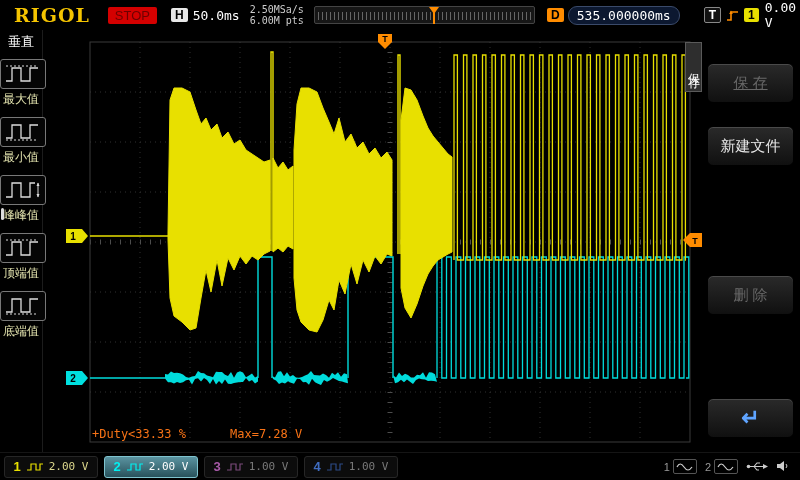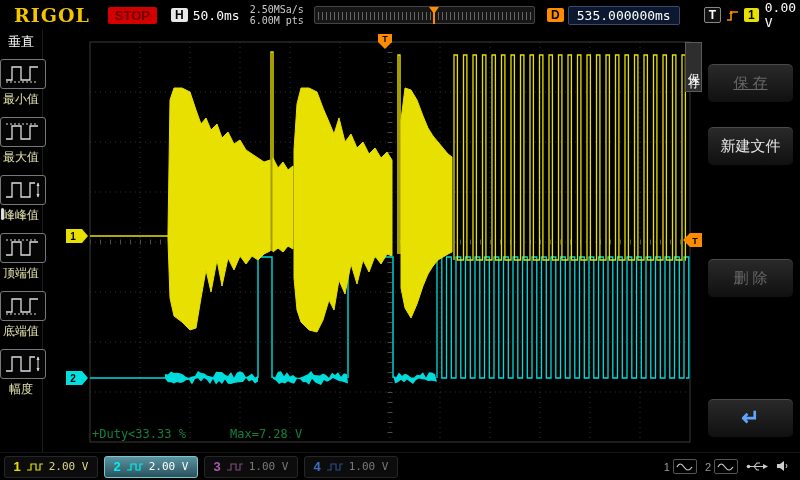--- a/index.html
+++ b/index.html
@@ -5,40 +5,40 @@
   * { margin:0; padding:0; box-sizing:border-box; }
   html,body { width:800px; height:480px; background:#000; overflow:hidden;
               font-family:"Liberation Sans", sans-serif; }
   .mono { font-family:"DejaVu Sans Mono", monospace; }
 
   
   .topbar { position:absolute; left:8px; top:0; width:800px; height:30px;
             background:#000; display:flex; align-items:center; }
   .logo { color:#f5c400; font-family:"DejaVu Serif", serif; font-weight:bold;
           font-size:19px; letter-spacing:1px; margin-left:6px; }
-  .stop-badge { background:#d40000; color:#6e0000; font-weight:bold; font-size:13px;
+  .stop-badge { background:#d40000; color:#6e0000; font-weight:normal; font-size:13px;
                 padding:1px 7px; border-radius:2px; margin-left:18px; }
   .h-badge { background:#e8e8e8; color:#000; font-weight:bold; font-size:12px;
              padding:0 4px; border-radius:2px; margin-left:14px; }
   .tb-val { color:#fff; font-size:13px; margin-left:5px; }
   .samp { margin-left:10px; color:#ccc; font-size:10px; line-height:1.15; }
   .posbar { margin-left:10px; width:240px; height:18px; background:#161616;
             border:1px solid #444; border-radius:2px; position:relative; }
   .posbar-pattern { position:absolute; left:3px; right:3px; top:5px; height:8px;
       background:repeating-linear-gradient(90deg,#7a7a7a 0 1px,transparent 1px 4px,
                  #7a7a7a 4px 5px,transparent 5px 8px); opacity:.8; }
   .pos-marker { position:absolute; top:0; left:52%; width:0; height:0;
       border-left:5px solid transparent; border-right:5px solid transparent;
       border-top:7px solid #ff8c00; }
   .pos-marker::after { content:""; position:absolute; left:-1px; top:-7px; width:2px;
       height:17px; background:#ff8c00; }
   .d-badge { background:#ff8c00; color:#000; font-weight:bold; font-size:12px;
              padding:0 4px; border-radius:2px; margin-left:12px; }
   .delay-box { margin-left:4px; background:#0c1830; border:1px solid #3a4a6a;
-               border-radius:2px; color:#fff; font-size:13px; padding:1px 8px; height:19px;
+               border-radius:9px; color:#fff; font-size:13px; padding:1px 8px; height:19px;
                display:flex; align-items:center; }
   .t-badge { margin-left:24px; border:1px solid #888; color:#fff; font-weight:bold;
              font-size:12px; padding:0 4px; border-radius:2px; background:#111; }
   .slope-icon { margin-left:5px; display:inline-flex; }
   .ch-badge { background:#e8e000; color:#000; font-weight:bold; font-size:12px;
               padding:0 4px; border-radius:2px; margin-left:5px; }
   .level-val { color:#fff; font-size:13px; margin-left:6px; }
 
   
   .leftmenu { position:absolute; left:0; top:30px; width:43px; height:422px;
@@ -52,21 +52,21 @@
   .scroll-dot { position:absolute; left:1px; top:178px; width:3px; height:12px;
                 background:#ddd; border-radius:2px; }
 
   
   .screen { position:absolute; left:62px; top:30px; width:640px; height:422px;
             background:#000; }
   .save-tab { position:absolute; left:623px; top:12px; width:17px; height:50px;
               background:#2e2e2e; border:1px solid #5a5a5a; color:#fff; font-size:12px;
               writing-mode:vertical-rl; text-orientation:upright; display:flex;
               align-items:center; justify-content:center; letter-spacing:3px; }
-  .meas { position:absolute; top:397px; color:#15803d; font-size:12px; }
+  .meas { position:absolute; top:397px; color:#f97316; font-size:12px; }
   .meas-duty { left:30px; }
   .meas-max { left:168px; }
 
   
   .rightmenu { position:absolute; left:702px; top:30px; width:98px; height:422px;
                background:#000; }
   .rm-btn { position:absolute; left:5px; width:87px; height:40px; border-radius:6px;
             background:linear-gradient(180deg,#2a2a2a,#101010); border:1px solid #000;
             box-shadow:inset 0 1px 0 #4a4a4a; color:#e8e8e8; font-size:15px;
             display:flex; align-items:center; justify-content:center; cursor:pointer; }
@@ -122,34 +122,34 @@
   <span class="ch-badge">1</span>
   <span class="level-val mono">0.00 V</span>
 </div>
 
 <div class="leftmenu">
   <div class="lm-title">垂直</div>
 
   <div class="lm-item">
     <div class="lm-iconbox">
       <svg width="38" height="22" viewBox="0 0 38 22">
+          <line x1="2" y1="3" x2="34" y2="3" stroke="#ddd" stroke-width="1" stroke-dasharray="2,2"></line>
+          <path d="M2,18 L8,18 L8,5 L17,5 L17,18 L26,18 L26,5 L34,5" fill="none" stroke="#ddd" stroke-width="1.3"></path>
+        </svg>
+    </div>
+    <div class="lm-label">最大值</div>
+  </div>
+  <div class="lm-item">
+    <div class="lm-iconbox">
+      <svg width="38" height="22" viewBox="0 0 38 22">
           <line x1="2" y1="19" x2="34" y2="19" stroke="#ddd" stroke-width="1" stroke-dasharray="2,2"></line>
           <path d="M2,17 L8,17 L8,4 L17,4 L17,17 L26,17 L26,4 L34,4" fill="none" stroke="#ddd" stroke-width="1.3"></path>
         </svg>
     </div>
     <div class="lm-label">最小值</div>
-  </div>
-  <div class="lm-item">
-    <div class="lm-iconbox">
-      <svg width="38" height="22" viewBox="0 0 38 22">
-          <line x1="2" y1="3" x2="34" y2="3" stroke="#ddd" stroke-width="1" stroke-dasharray="2,2"></line>
-          <path d="M2,18 L8,18 L8,5 L17,5 L17,18 L26,18 L26,5 L34,5" fill="none" stroke="#ddd" stroke-width="1.3"></path>
-        </svg>
-    </div>
-    <div class="lm-label">最大值</div>
   </div>
   <div class="lm-item">
     <div class="lm-iconbox">
       <svg width="38" height="22" viewBox="0 0 38 22">
           <path d="M2,18 L8,18 L8,4 L17,4 L17,18 L26,18 L26,4 L31,4" fill="none" stroke="#ddd" stroke-width="1.3"></path>
           <line x1="34" y1="4" x2="34" y2="18" stroke="#ddd" stroke-width="1"></line>
           <polygon points="32.5,7 35.5,7 34,3.5" fill="#ddd"></polygon>
           <polygon points="32.5,15 35.5,15 34,18.5" fill="#ddd"></polygon>
         </svg>
     </div>
@@ -165,31 +165,20 @@
     <div class="lm-label">顶端值</div>
   </div>
   <div class="lm-item">
     <div class="lm-iconbox">
       <svg width="38" height="22" viewBox="0 0 38 22">
           <line x1="2" y1="19" x2="34" y2="19" stroke="#ddd" stroke-width="1" stroke-dasharray="2,2"></line>
           <path d="M2,17 L8,17 L8,4 L17,4 L17,17 L26,17 L26,4 L34,4" fill="none" stroke="#ddd" stroke-width="1.3"></path>
         </svg>
     </div>
     <div class="lm-label">底端值</div>
-  </div>
-  <div class="lm-item">
-    <div class="lm-iconbox">
-      <svg width="38" height="22" viewBox="0 0 38 22">
-          <path d="M2,18 L8,18 L8,4 L17,4 L17,18 L26,18 L26,4 L31,4" fill="none" stroke="#ddd" stroke-width="1.3"></path>
-          <line x1="34" y1="4" x2="34" y2="18" stroke="#ddd" stroke-width="1"></line>
-          <polygon points="32.5,7 35.5,7 34,3.5" fill="#ddd"></polygon>
-          <polygon points="32.5,15 35.5,15 34,18.5" fill="#ddd"></polygon>
-        </svg>
-    </div>
-    <div class="lm-label">幅度</div>
   </div>
   <div class="scroll-dot"></div>
 </div>
 
 <div class="screen">
   <svg id="wave-svg" width="640" height="422">
       <line x1="78" y1="12" x2="78" y2="412" stroke="#303030" stroke-dasharray="1,4"></line>
       <line x1="128" y1="12" x2="128" y2="412" stroke="#303030" stroke-dasharray="1,4"></line>
       <line x1="178" y1="12" x2="178" y2="412" stroke="#303030" stroke-dasharray="1,4"></line>
       <line x1="228" y1="12" x2="228" y2="412" stroke="#303030" stroke-dasharray="1,4"></line>
@@ -235,21 +224,21 @@
       <text x="633" y="214" font-size="9" font-weight="bold" fill="#000" text-anchor="middle" font-family="Liberation Sans, sans-serif">T</text>
     </svg>
   <div class="save-tab">保存</div>
   <div class="meas meas-duty mono">+Duty&lt;33.33 %</div>
   <div class="meas meas-max mono">Max=7.28 V</div>
 </div>
 
 <div class="rightmenu">
   <div class="rm-btn disabled" style="top:33px;text-decoration:underline;">保 存</div>
   <div class="rm-btn" style="top:96px;">新建文件</div>
-  <div class="rm-btn disabled" style="top:228px;">删 除</div>
+  <div class="rm-btn disabled" style="top:245px;">删 除</div>
   <div class="rm-btn" style="top:368px;">
     <span class="enter-arrow">↵</span>
   </div>
 </div>
 
 <div class="bottombar">
   <div class="ch-block b1">
     <span class="ch-num">1</span>
     <svg width="18" height="10" viewBox="0 0 18 10">
         <path d="M1,8 H5 V2 H10 V8 H14 V2 H17" fill="none" stroke="#e8e000" stroke-width="1.2"></path>

